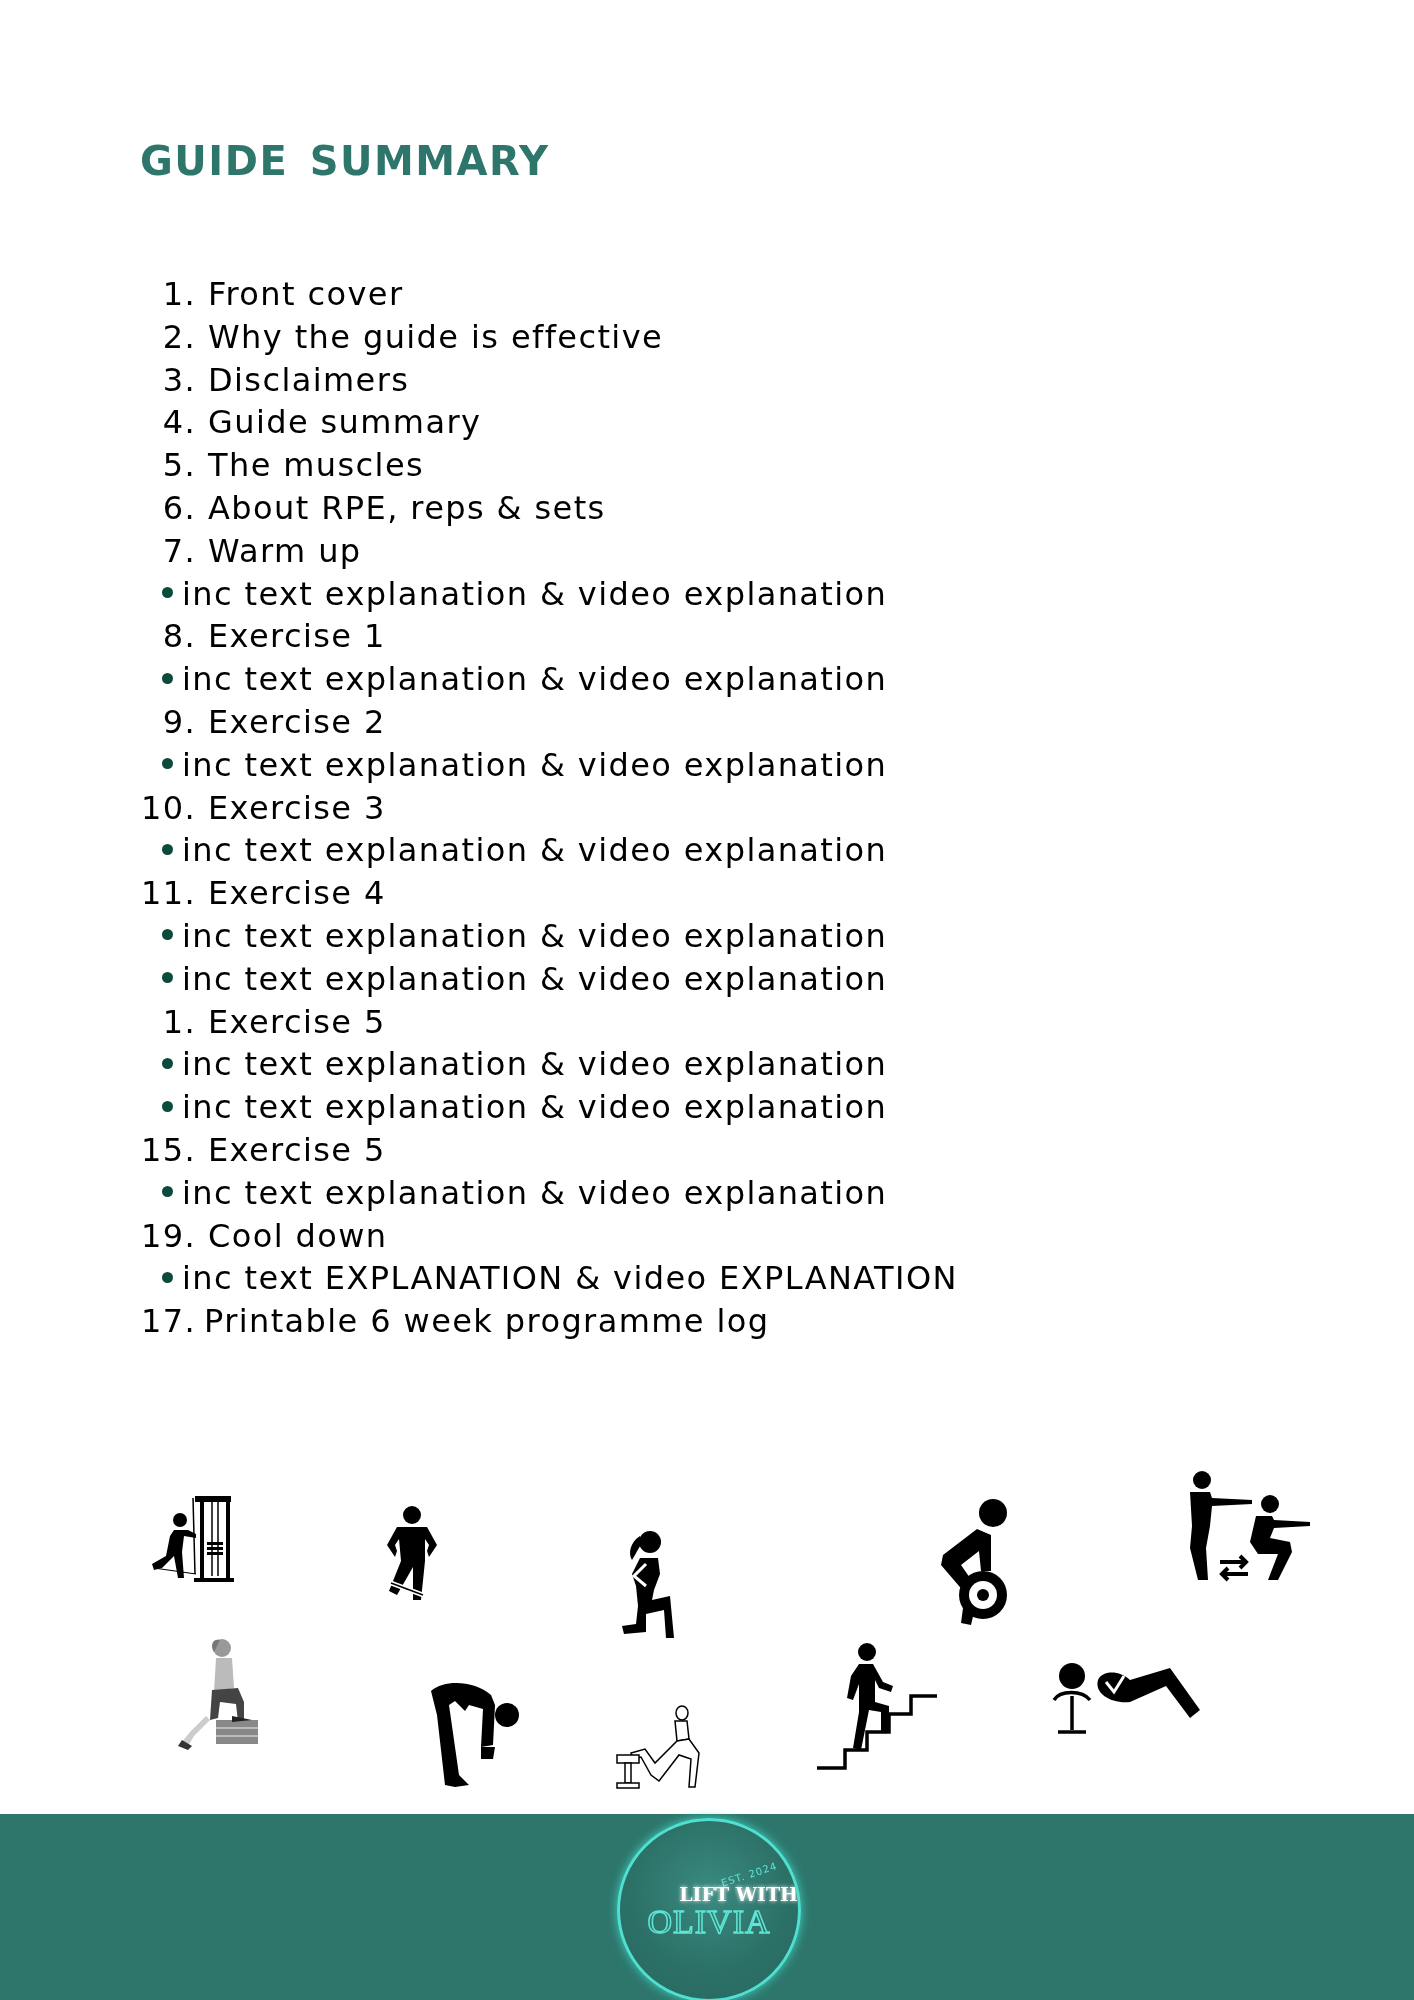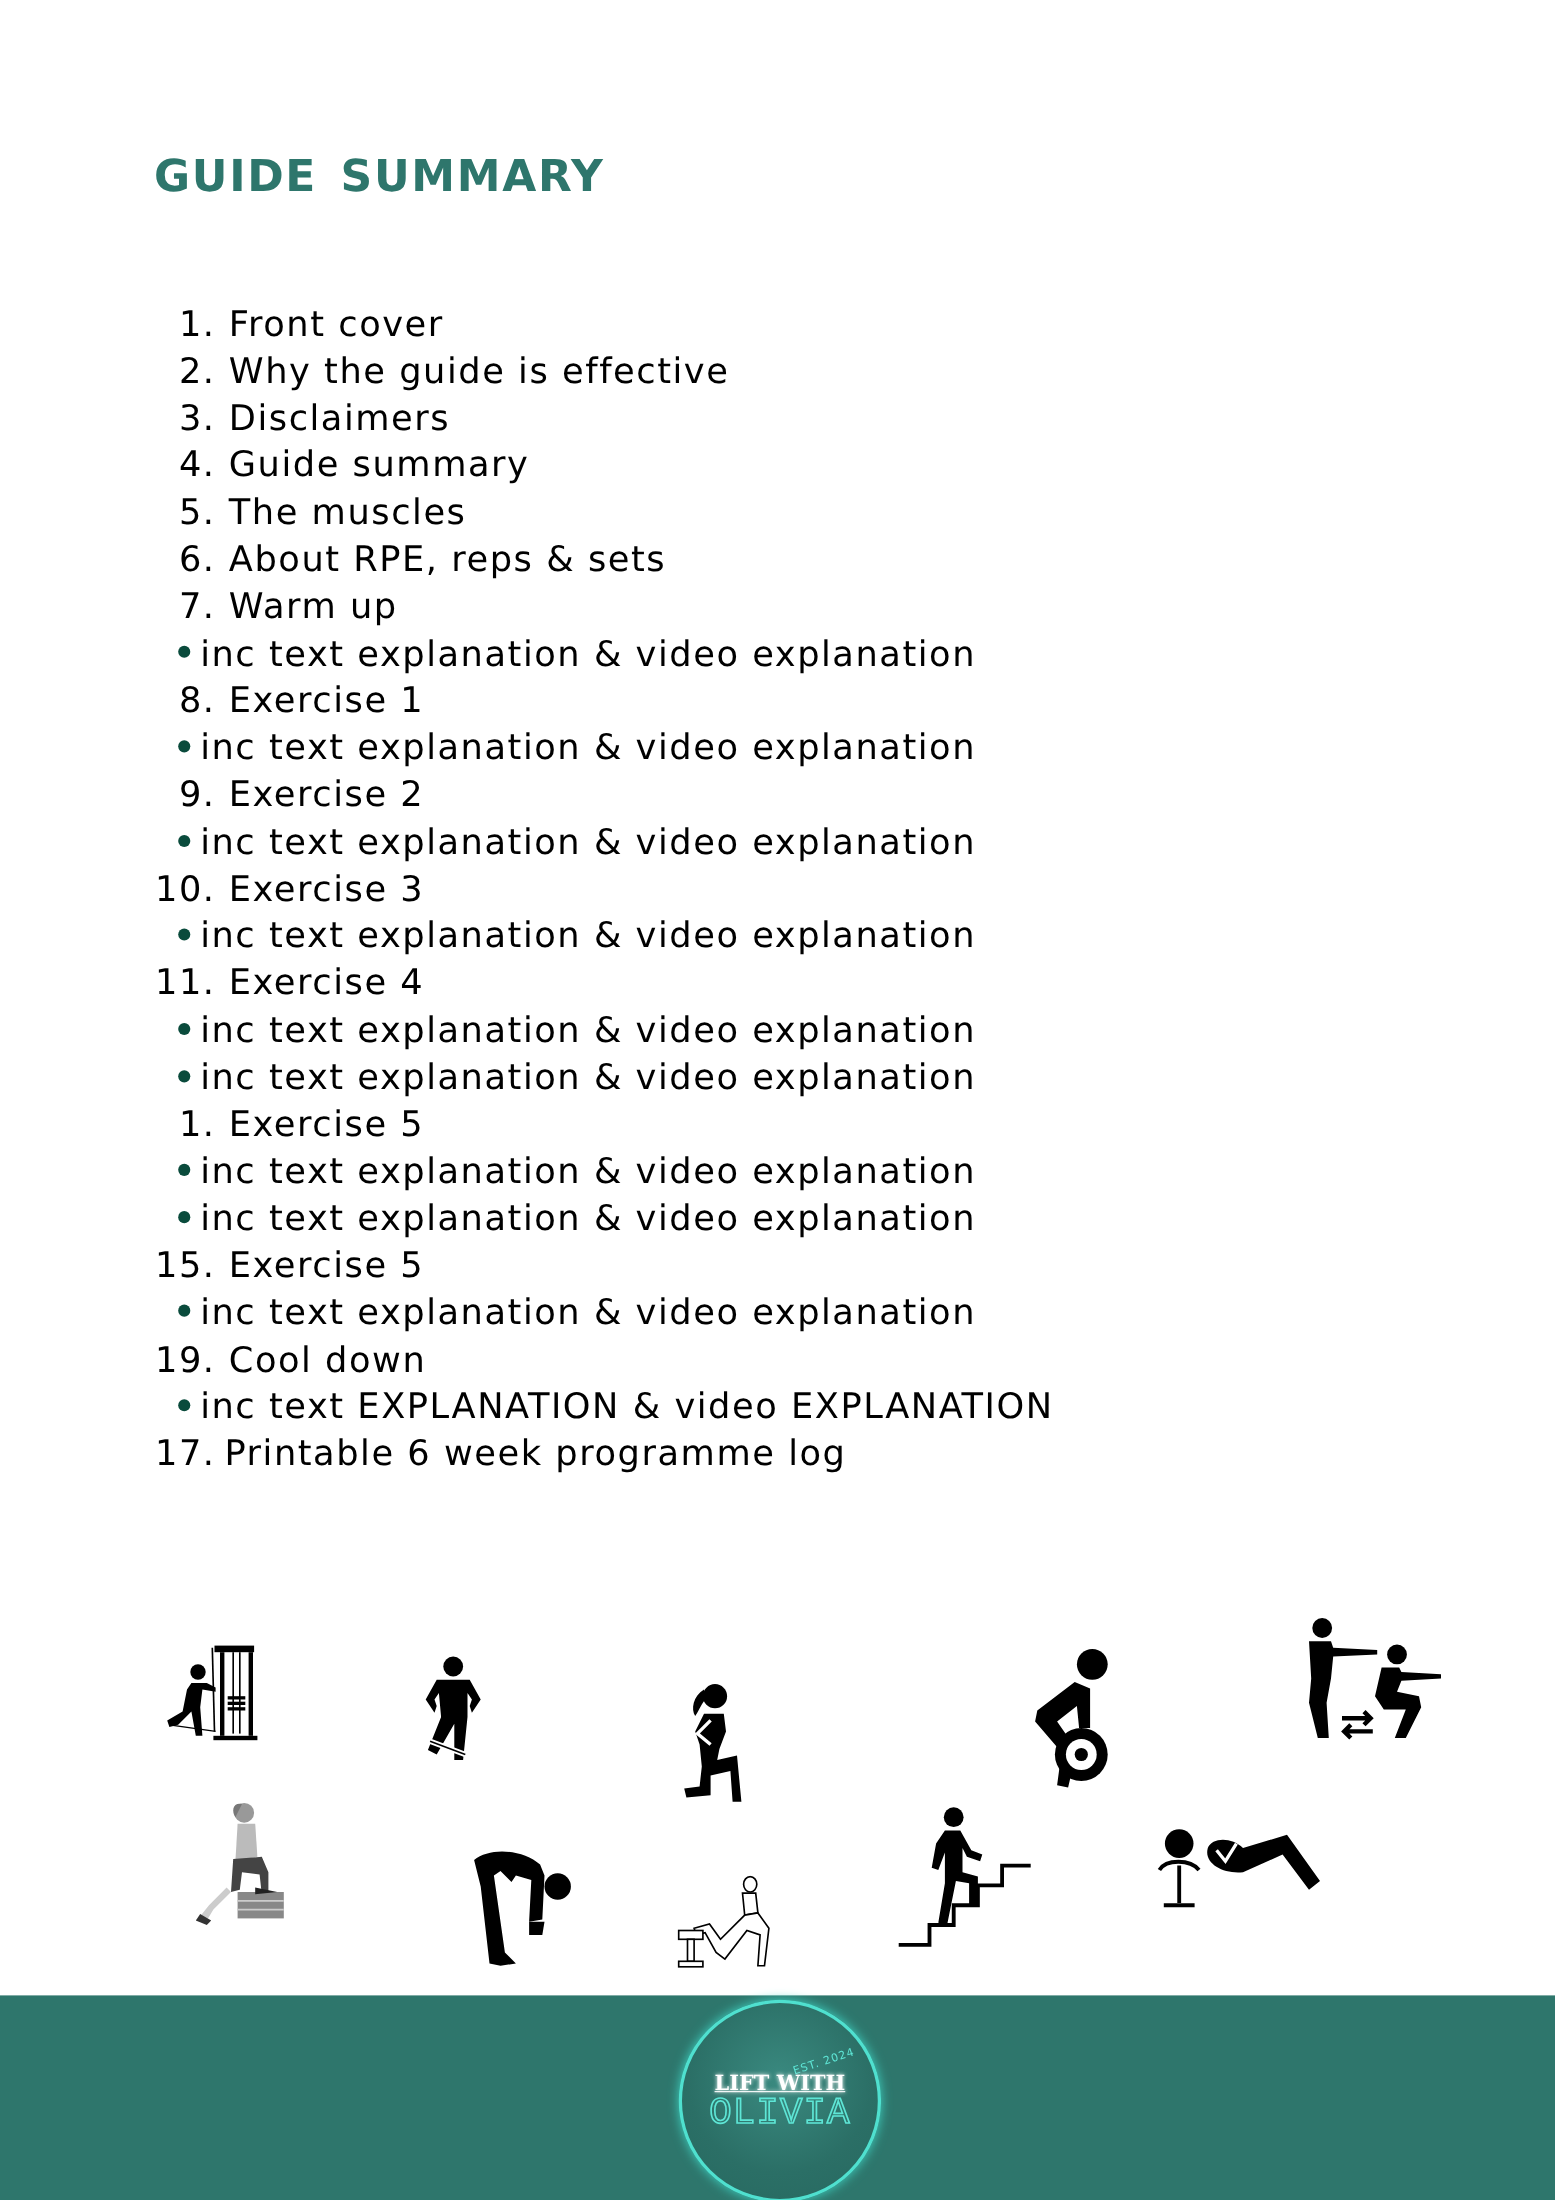--- a/index.html
+++ b/index.html
@@ -33,28 +33,27 @@
     .logo {
       position: absolute; left: 617px; top: 4px; width: 178px; height: 178px; border-radius: 50%;
       border: 3px solid #4fe0cf; box-shadow: 0 0 10px #3ed3c3; overflow: hidden;
       background: radial-gradient(circle at 50% 40%, #3a8a80 0%, #2b6f66 60%, #276960 100%);
     }
     .logo .est {
       position: absolute; left: 100px; top: 48px; color: #5ee6d6; font-size: 10px;
       font-family: "DejaVu Sans", sans-serif; transform: rotate(-18deg); letter-spacing: 1px;
     }
     .logo .lift {
-      position: absolute; left: 0; width: 100%; top: 62px; text-align: center;
+      position: absolute; left: 0; width: 100%; top: 62px; text-align: right;
       color: #ffffff; font-family: "DejaVu Serif", serif; font-weight: bold; font-size: 19px;
       text-shadow: 0 0 4px #ffffff;
-      text-decoration: underline;
     }
     .logo .olivia {
       position: absolute; left: 0; width: 100%; top: 82px; text-align: center;
-      font-family: Liberation Mono, monospace; font-size: 34px; color: transparent;
+      font-family: Liberation Serif, serif; font-size: 34px; color: transparent;
       -webkit-text-stroke: 1.5px #5ee6d6; letter-spacing: 1px;
     }
   </style>
 </head>
 <body>
 
 <h1 class="title">GUIDE SUMMARY</h1>
 
 <ul class="toc" id="toc">
     <li><span class="num">1.</span><span>Front cover</span></li>

